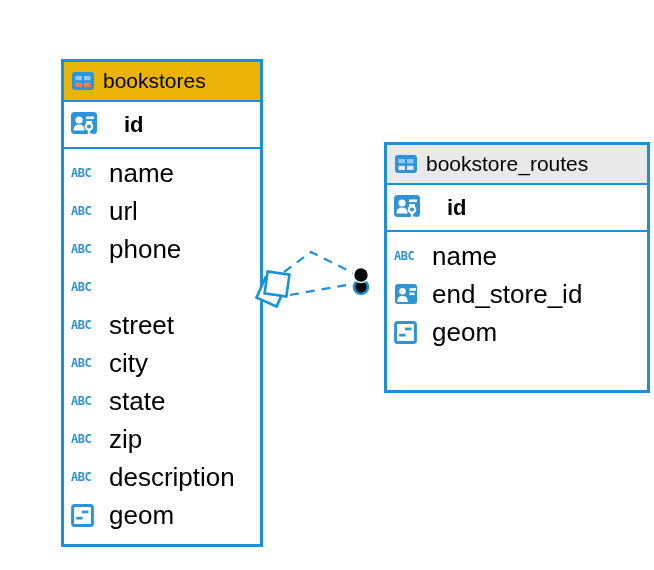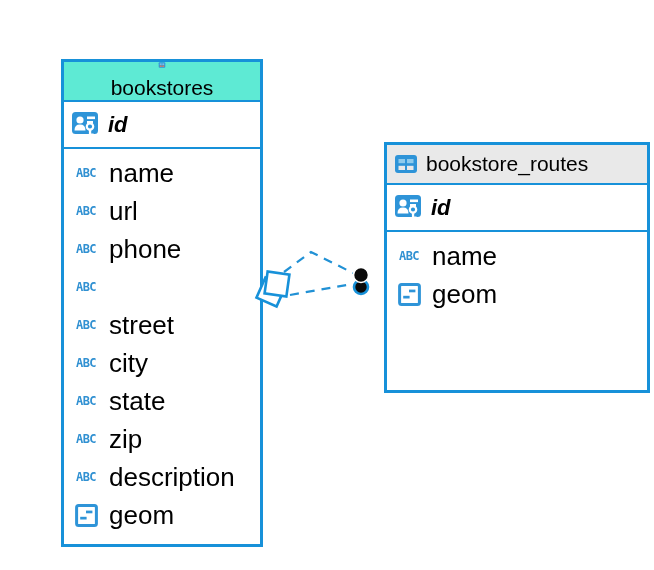--- a/index.html
+++ b/index.html
@@ -8,42 +8,42 @@
 
   .entity{position:absolute;box-sizing:border-box;background:#ffffff;
           border:3px solid #1791d9;display:flex;flex-direction:column;z-index:1;}
   .entity--bookstores{left:61px;top:59px;width:202px;height:488px;}
   .entity--routes{left:384px;top:142px;width:266px;height:251px;}
 
   .thead{flex:0 0 auto;display:flex;align-items:center;gap:8px;
          padding:0 7px;height:38px;border-bottom:2px solid #1791d9;}
   .tname{font-size:21px;color:#000;white-space:nowrap;}
 
-  .pk-row{flex:0 0 auto;display:flex;align-items:center;gap:8px;
-          padding:0 6px;height:45px;border-bottom:2px solid #1791d9;font-style:italic;}
+  .pk-row{flex:0 0 auto;display:flex;align-items:center;gap:24px;
+          padding:0 6px;height:45px;border-bottom:2px solid #1791d9;}
   .pk-label{font-size:22px;font-weight:bold;color:#000;}
 
   .fields{flex:1 1 auto;padding-top:5px;}
   .field-row{display:flex;align-items:center;gap:8px;padding:0 7px;height:38px;}
-  .icon-slot{flex:0 0 auto;width:30px;display:flex;align-items:center;justify-content:center;}
+  .icon-slot{flex:0 0 auto;width:30px;display:flex;align-items:center;}
   .field-label{font-size:26px;color:#000;white-space:nowrap;}
 
   .abc{font-family:"DejaVu Sans Mono",monospace;font-weight:bold;
        font-size:12px;color:#3191d2;letter-spacing:-0.5px;}
 
   .connector{position:absolute;left:0;top:0;z-index:5;pointer-events:none;}
   svg{display:block;}
 </style>
 </head>
 <body>
 
 <div class="canvas">
 
   <div class="entity entity--bookstores">
-    <div class="thead" style="background-color: #5eead4; flex-direction: column;">
+    <div class="thead" style="background-color: #eab308;">
       <svg width="24" height="20" viewBox="0 0 24 20">
         <rect x="1" y="1" width="22" height="18" rx="3" fill="#2e94d8"></rect>
         <rect x="4.5" y="5" width="6.5" height="4.2" fill="#8ecbed"></rect>
         <rect x="13" y="5" width="6.5" height="4.2" fill="#8ecbed"></rect>
         <rect x="4.5" y="11.8" width="6.5" height="4.2" style="fill: rgb(248, 125, 77);"></rect>
         <rect x="13" y="11.8" width="6.5" height="4.2" style="fill: rgb(248, 125, 77);"></rect>
       </svg>
       <span class="tname">bookstores</span>
     </div>
 
@@ -174,20 +174,34 @@
     <div class="field-row">
           <span class="icon-slot">
             <b class="abc">ABC</b>
           </span>
 
           <span class="field-label">name</span>
         </div>
         <div class="field-row">
 
           <span class="icon-slot">
+            <svg width="24" height="22" viewBox="0 0 24 22">
+              <rect x="1" y="1" width="22" height="20" rx="3" fill="#2e94d8"></rect>
+              <circle cx="8.5" cy="8.2" r="3.3" fill="#fff"></circle>
+              <path d="M3.2 19 Q3.2 12.8 8.5 12.8 Q13.8 12.8 13.8 19 Z" fill="#fff"></path>
+              <rect x="15.5" y="5.2" width="6.5" height="2.5" fill="#fff"></rect>
+              <rect x="15.5" y="9.6" width="5" height="2.5" fill="#fff"></rect>
+            </svg>
+          </span>
+
+          <span class="field-label">end_store_id</span>
+        </div>
+        <div class="field-row">
+
+          <span class="icon-slot">
             <svg width="23" height="23" viewBox="0 0 23 23">
               <rect x="1.6" y="1.6" width="19.8" height="19.8" rx="2" fill="#fff" stroke="#2e94d8" stroke-width="3"></rect>
               <rect x="11" y="6.6" width="6.4" height="2.7" fill="#2e94d8"></rect>
               <rect x="5.2" y="12.8" width="6.4" height="2.7" fill="#2e94d8"></rect>
             </svg>
           </span>
           <span class="field-label">geom</span>
         </div>
       </div>
   </div>

